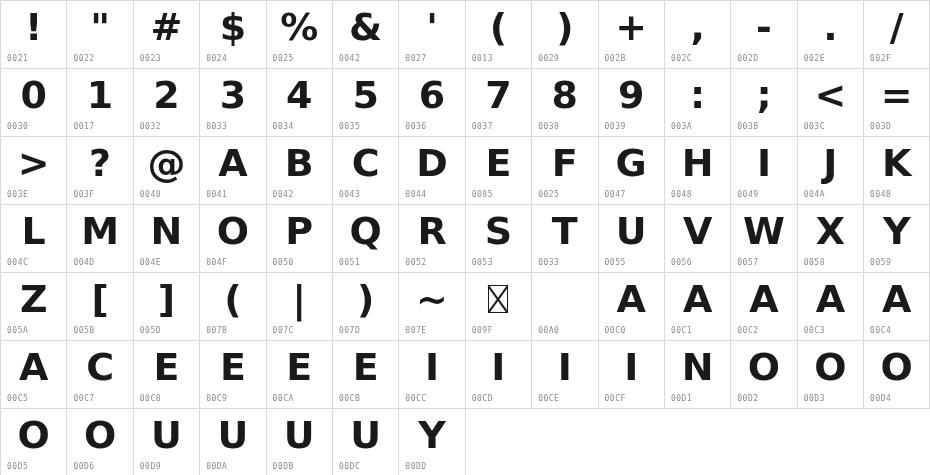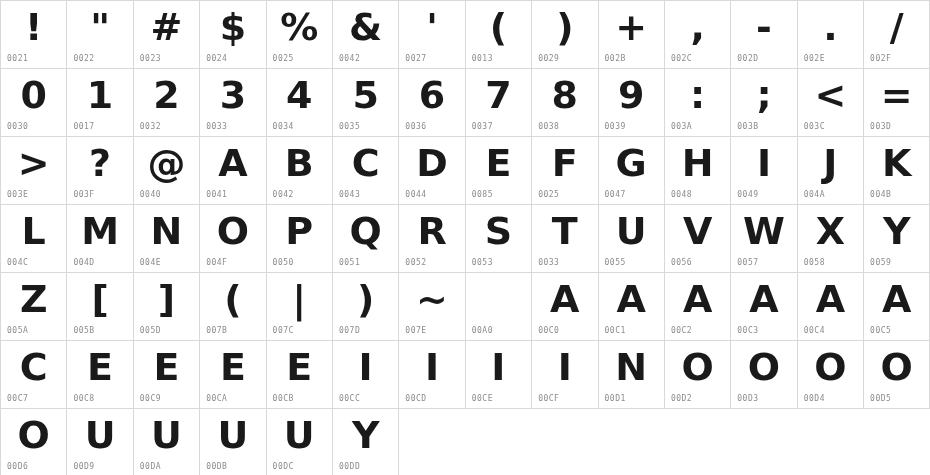--- a/index.html
+++ b/index.html
@@ -329,20 +329,24 @@
       <div class="glyph-code">007C</div>
     </div>
     <div class="glyph-cell">
       <div class="glyph-char">)</div>
       <div class="glyph-code">007D</div>
     </div>
     <div class="glyph-cell">
       <div class="glyph-char">~</div>
       <div class="glyph-code">007E</div>
     </div>
+    <div class="glyph-cell">
+      <div class="notdef-box"></div>
+      <div class="glyph-code">009F</div>
+    </div>
     <div class="glyph-cell empty">
       <div class="glyph-char"></div>
       <div class="glyph-code">00A0</div>
     </div>
     <div class="glyph-cell">
       <div class="glyph-char">A</div>
       <div class="glyph-code">00C0</div>
     </div>
     <div class="glyph-cell">
       <div class="glyph-char">A</div>

